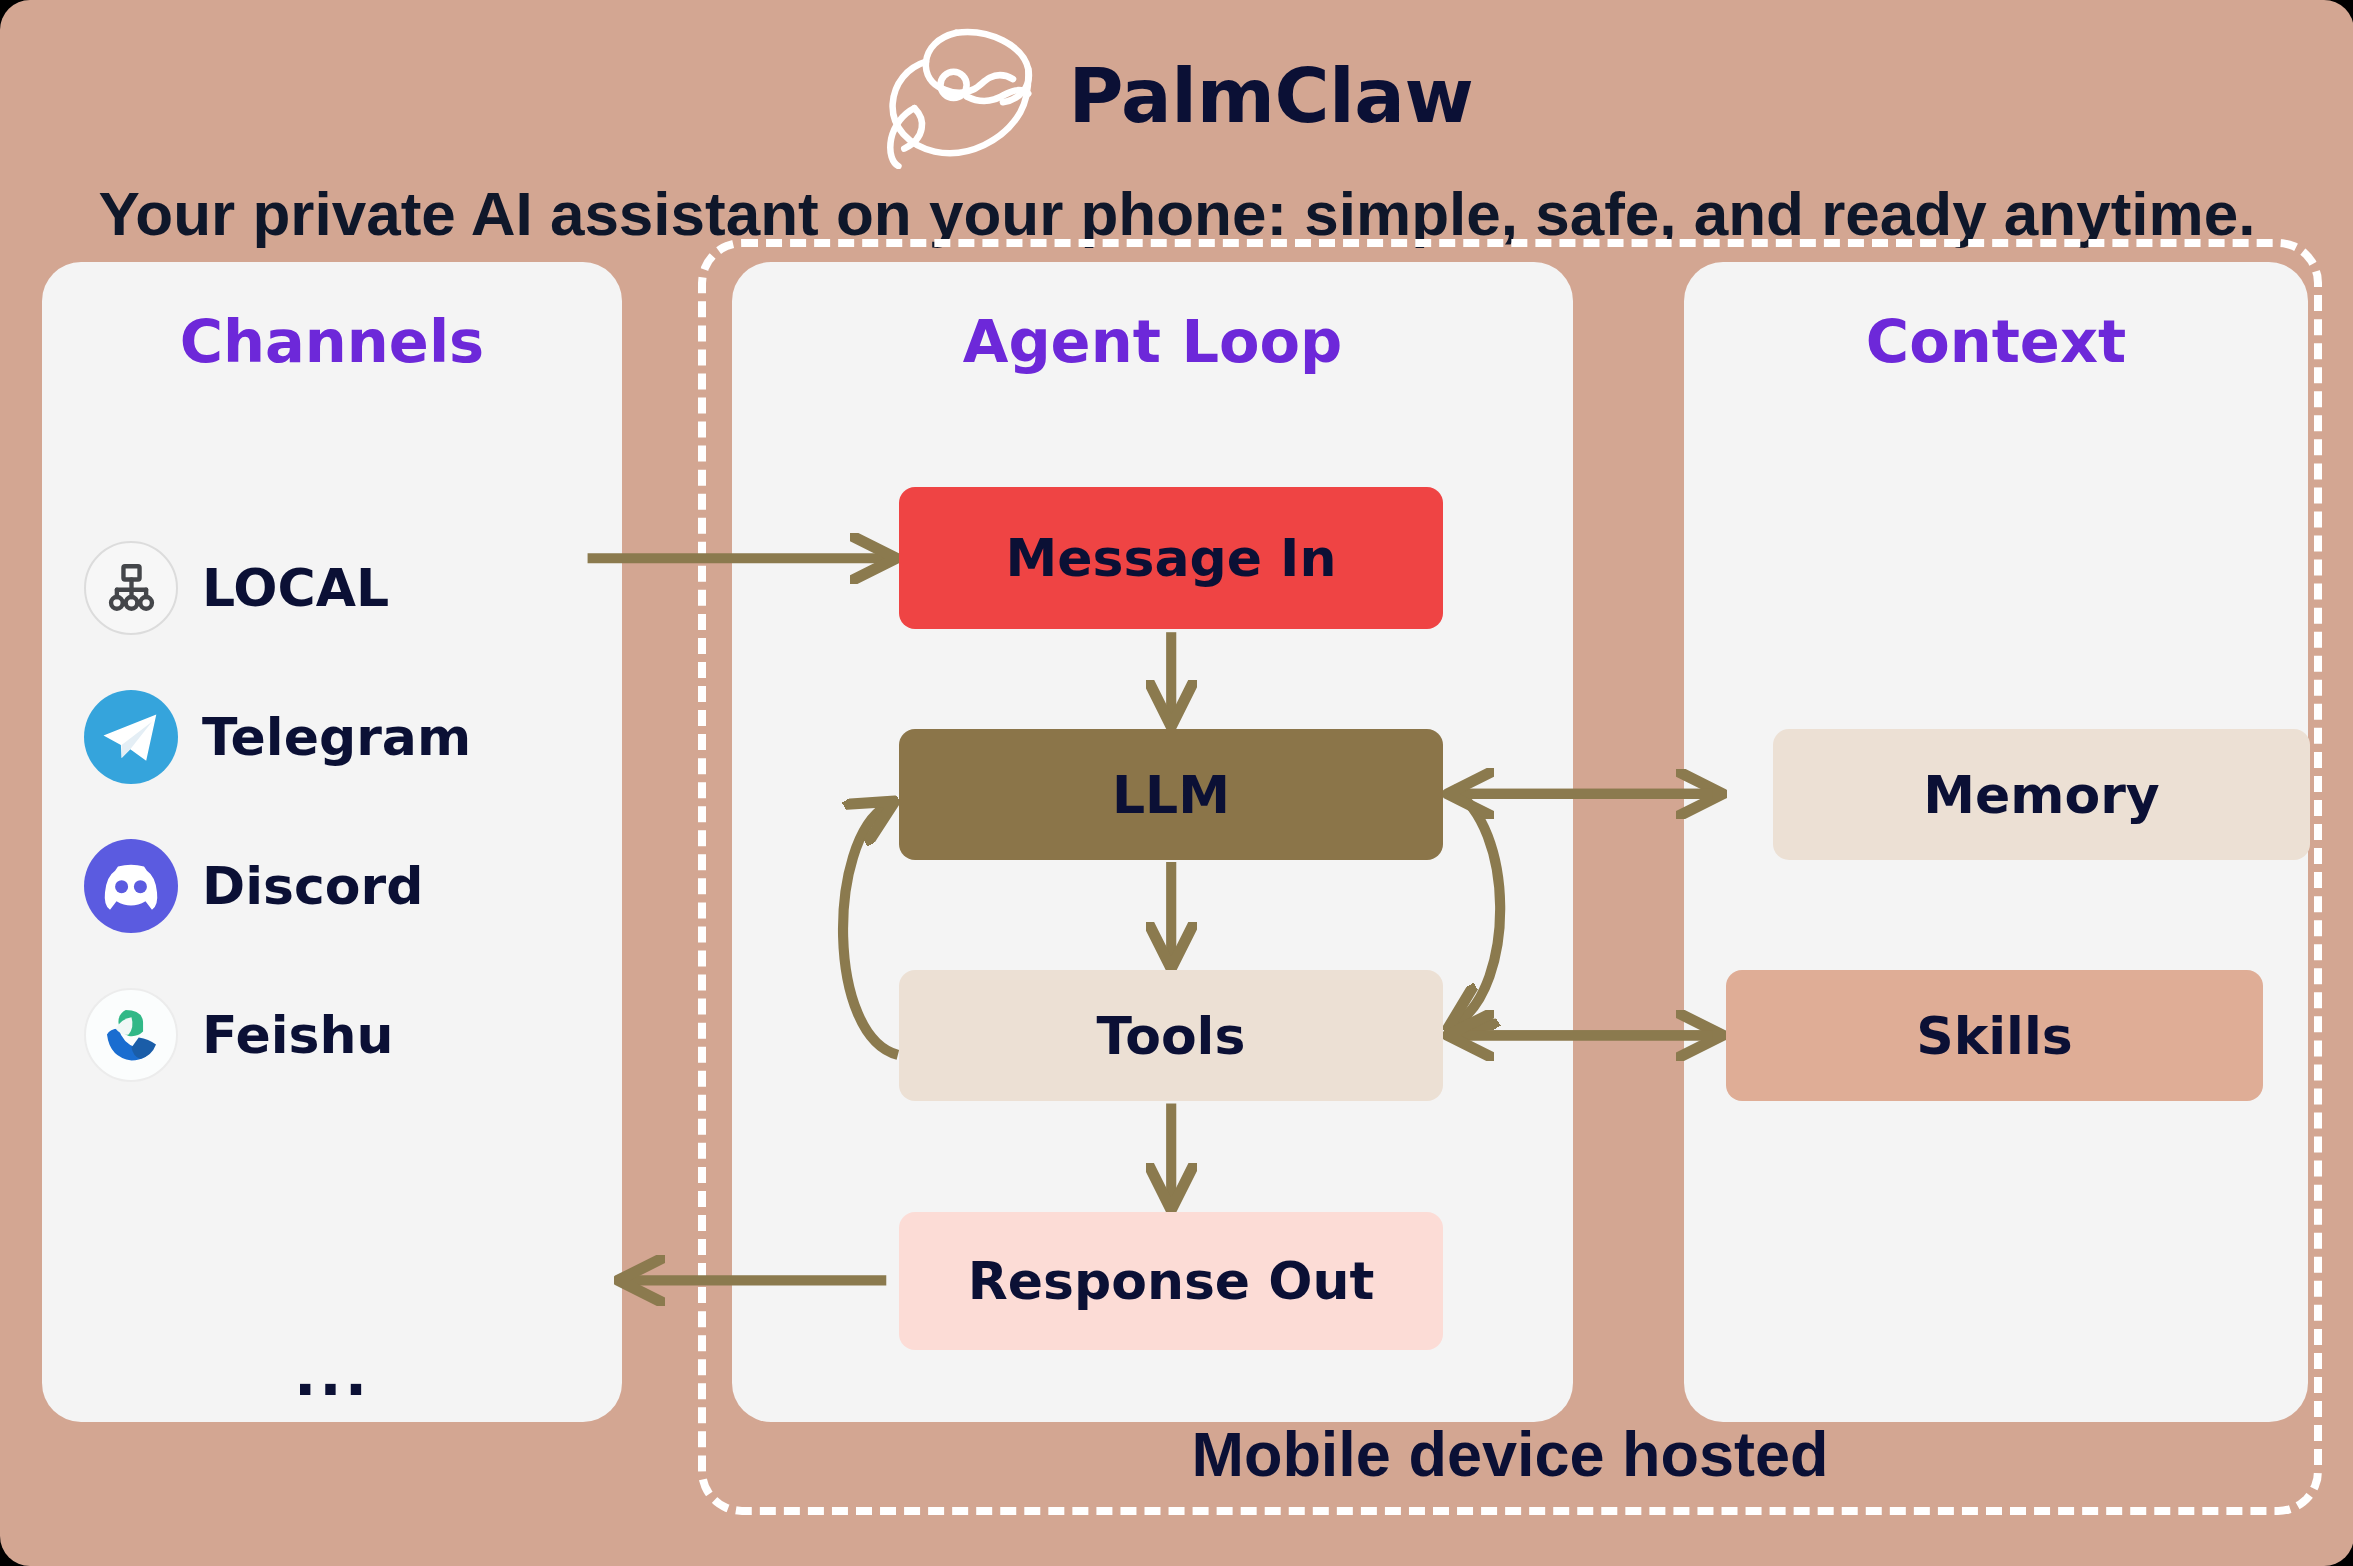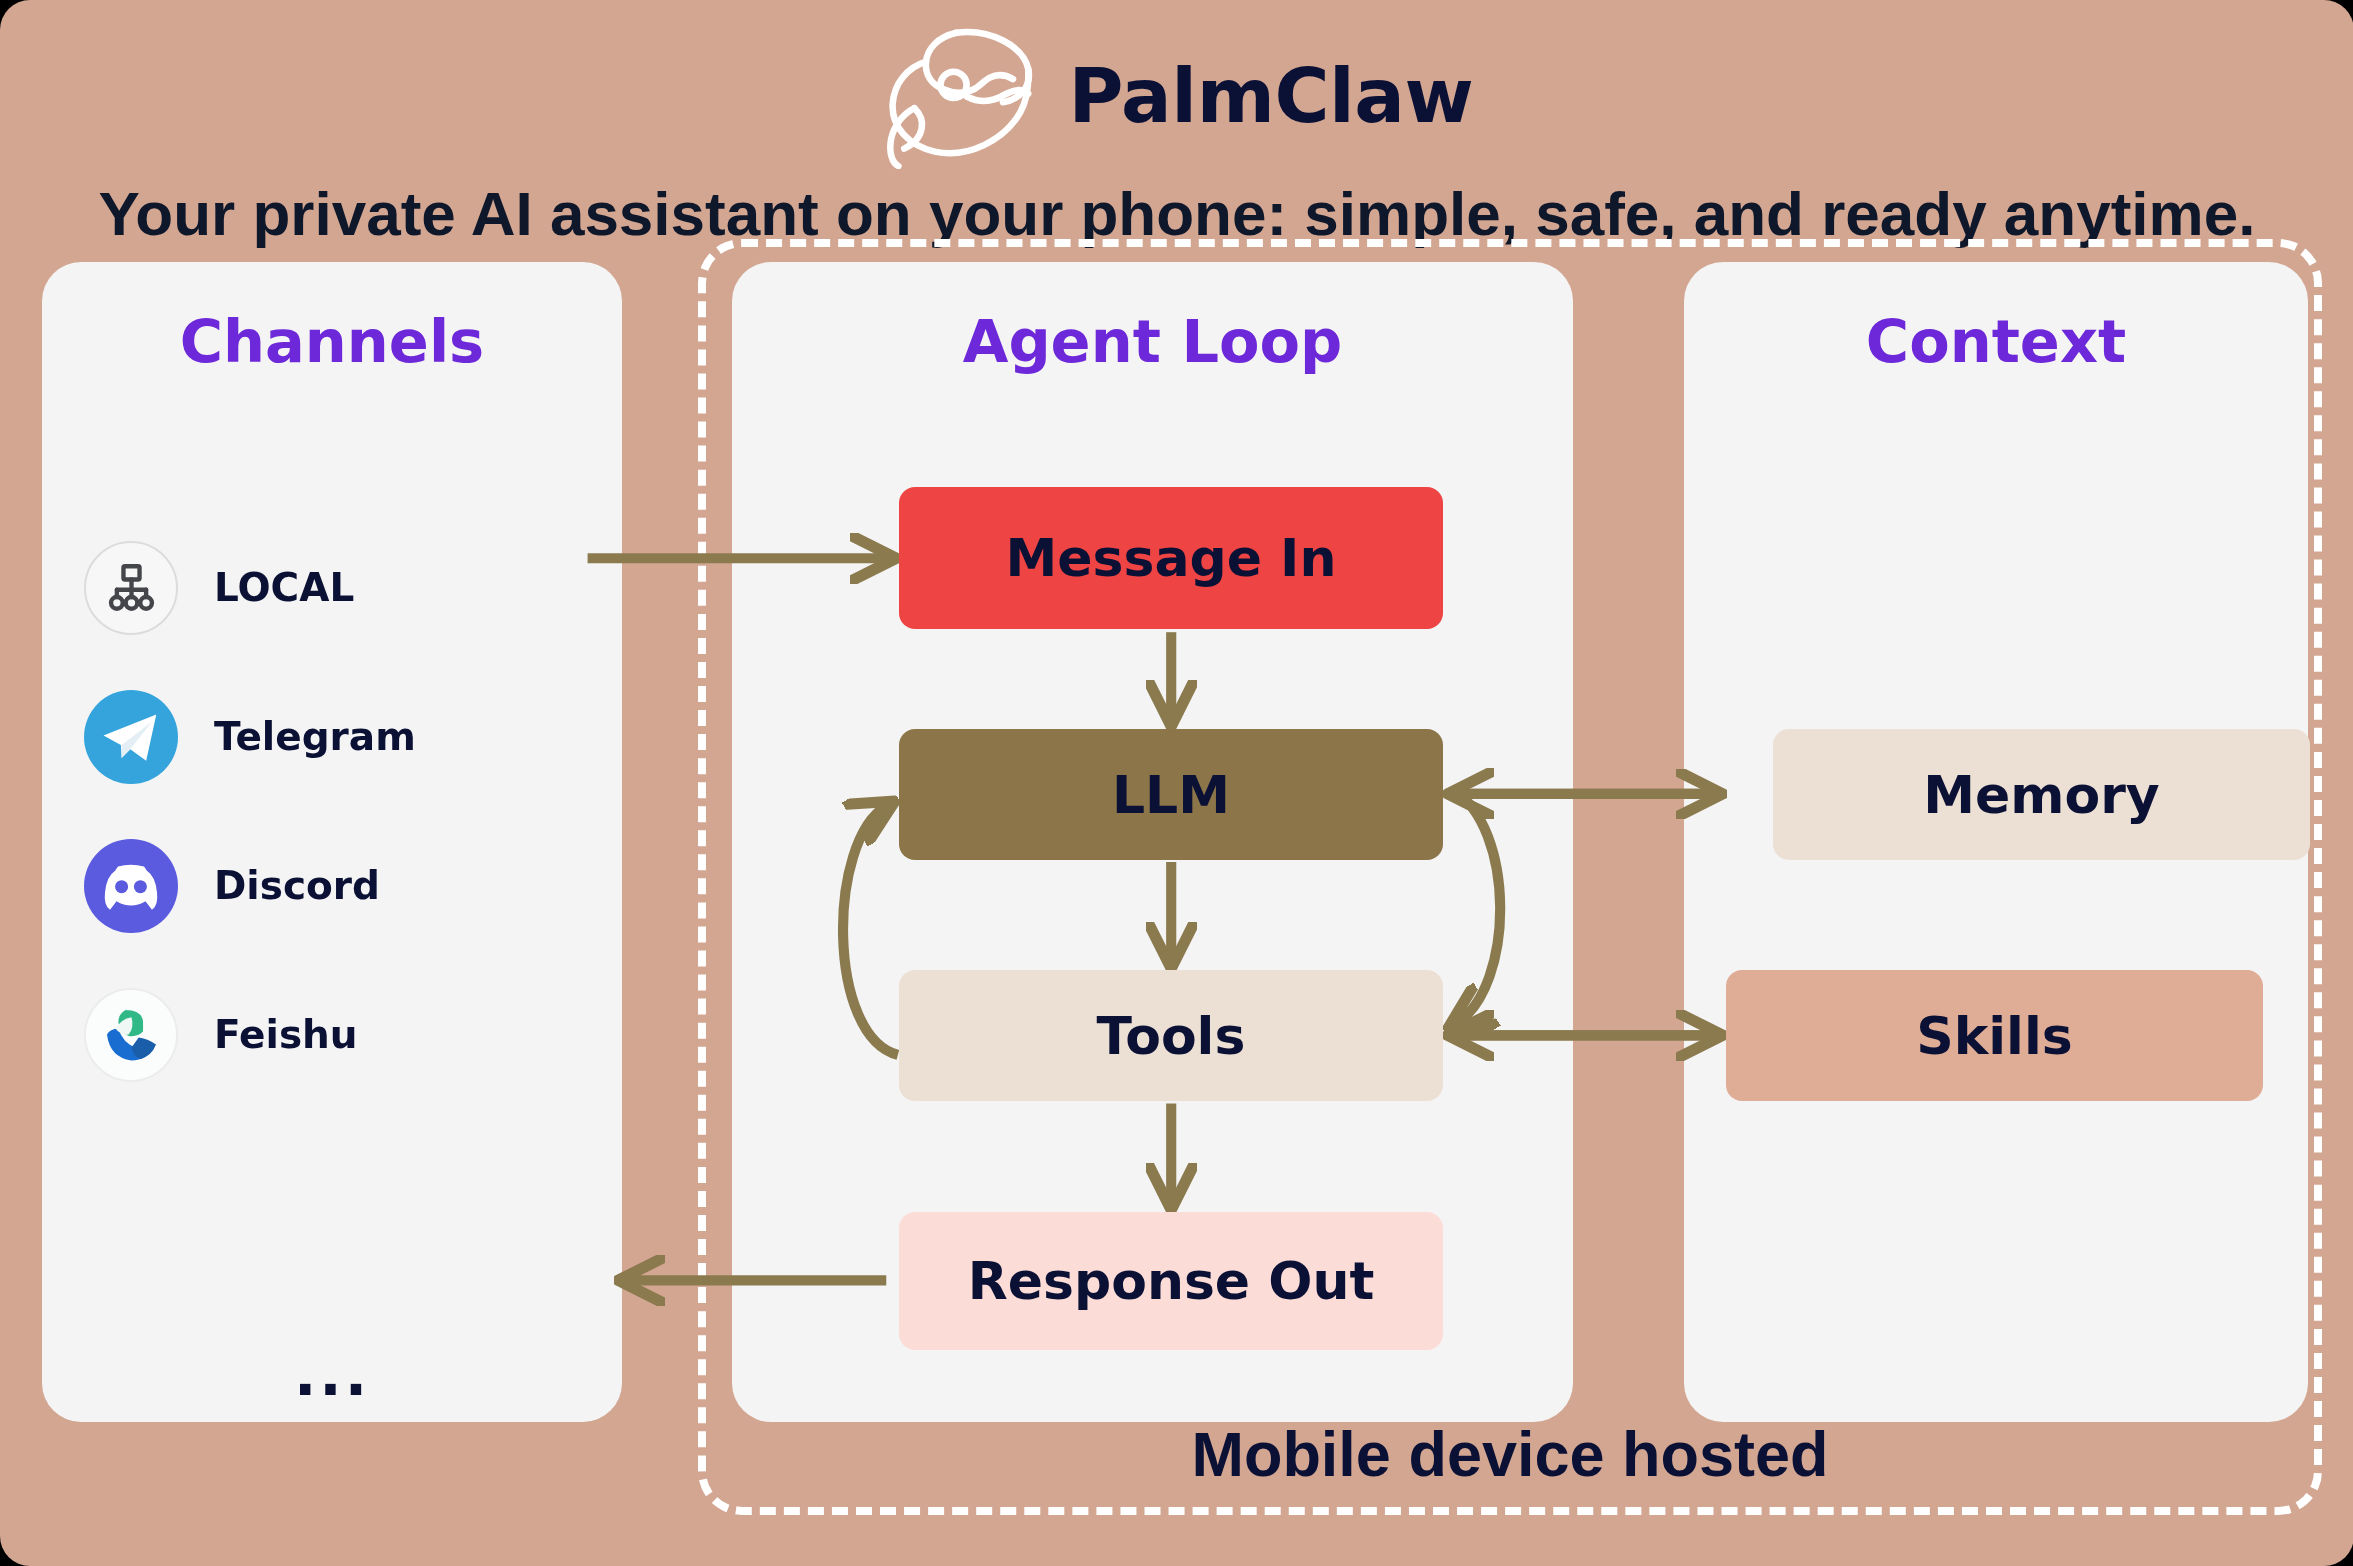--- a/index.html
+++ b/index.html
@@ -130,22 +130,22 @@
     height: 94px;
     border-radius: 50%;
     flex: 0 0 auto;
     display: flex;
     align-items: center;
     justify-content: center;
     overflow: hidden;
   }
   .ch-icon svg { display: block; }
   .ch-label {
-    margin-left: 36px;
-    font-size: 39px;
+    margin-left: 24px;
+    font-size: 52px;
     font-weight: 700;
     color: #0b1035;
     font-family: "DejaVu Sans", sans-serif;
     white-space: nowrap;
   }
   .ch-ellipsis {
     position: absolute;
     left: 0;
     top: 1095px;
     width: 580px;

